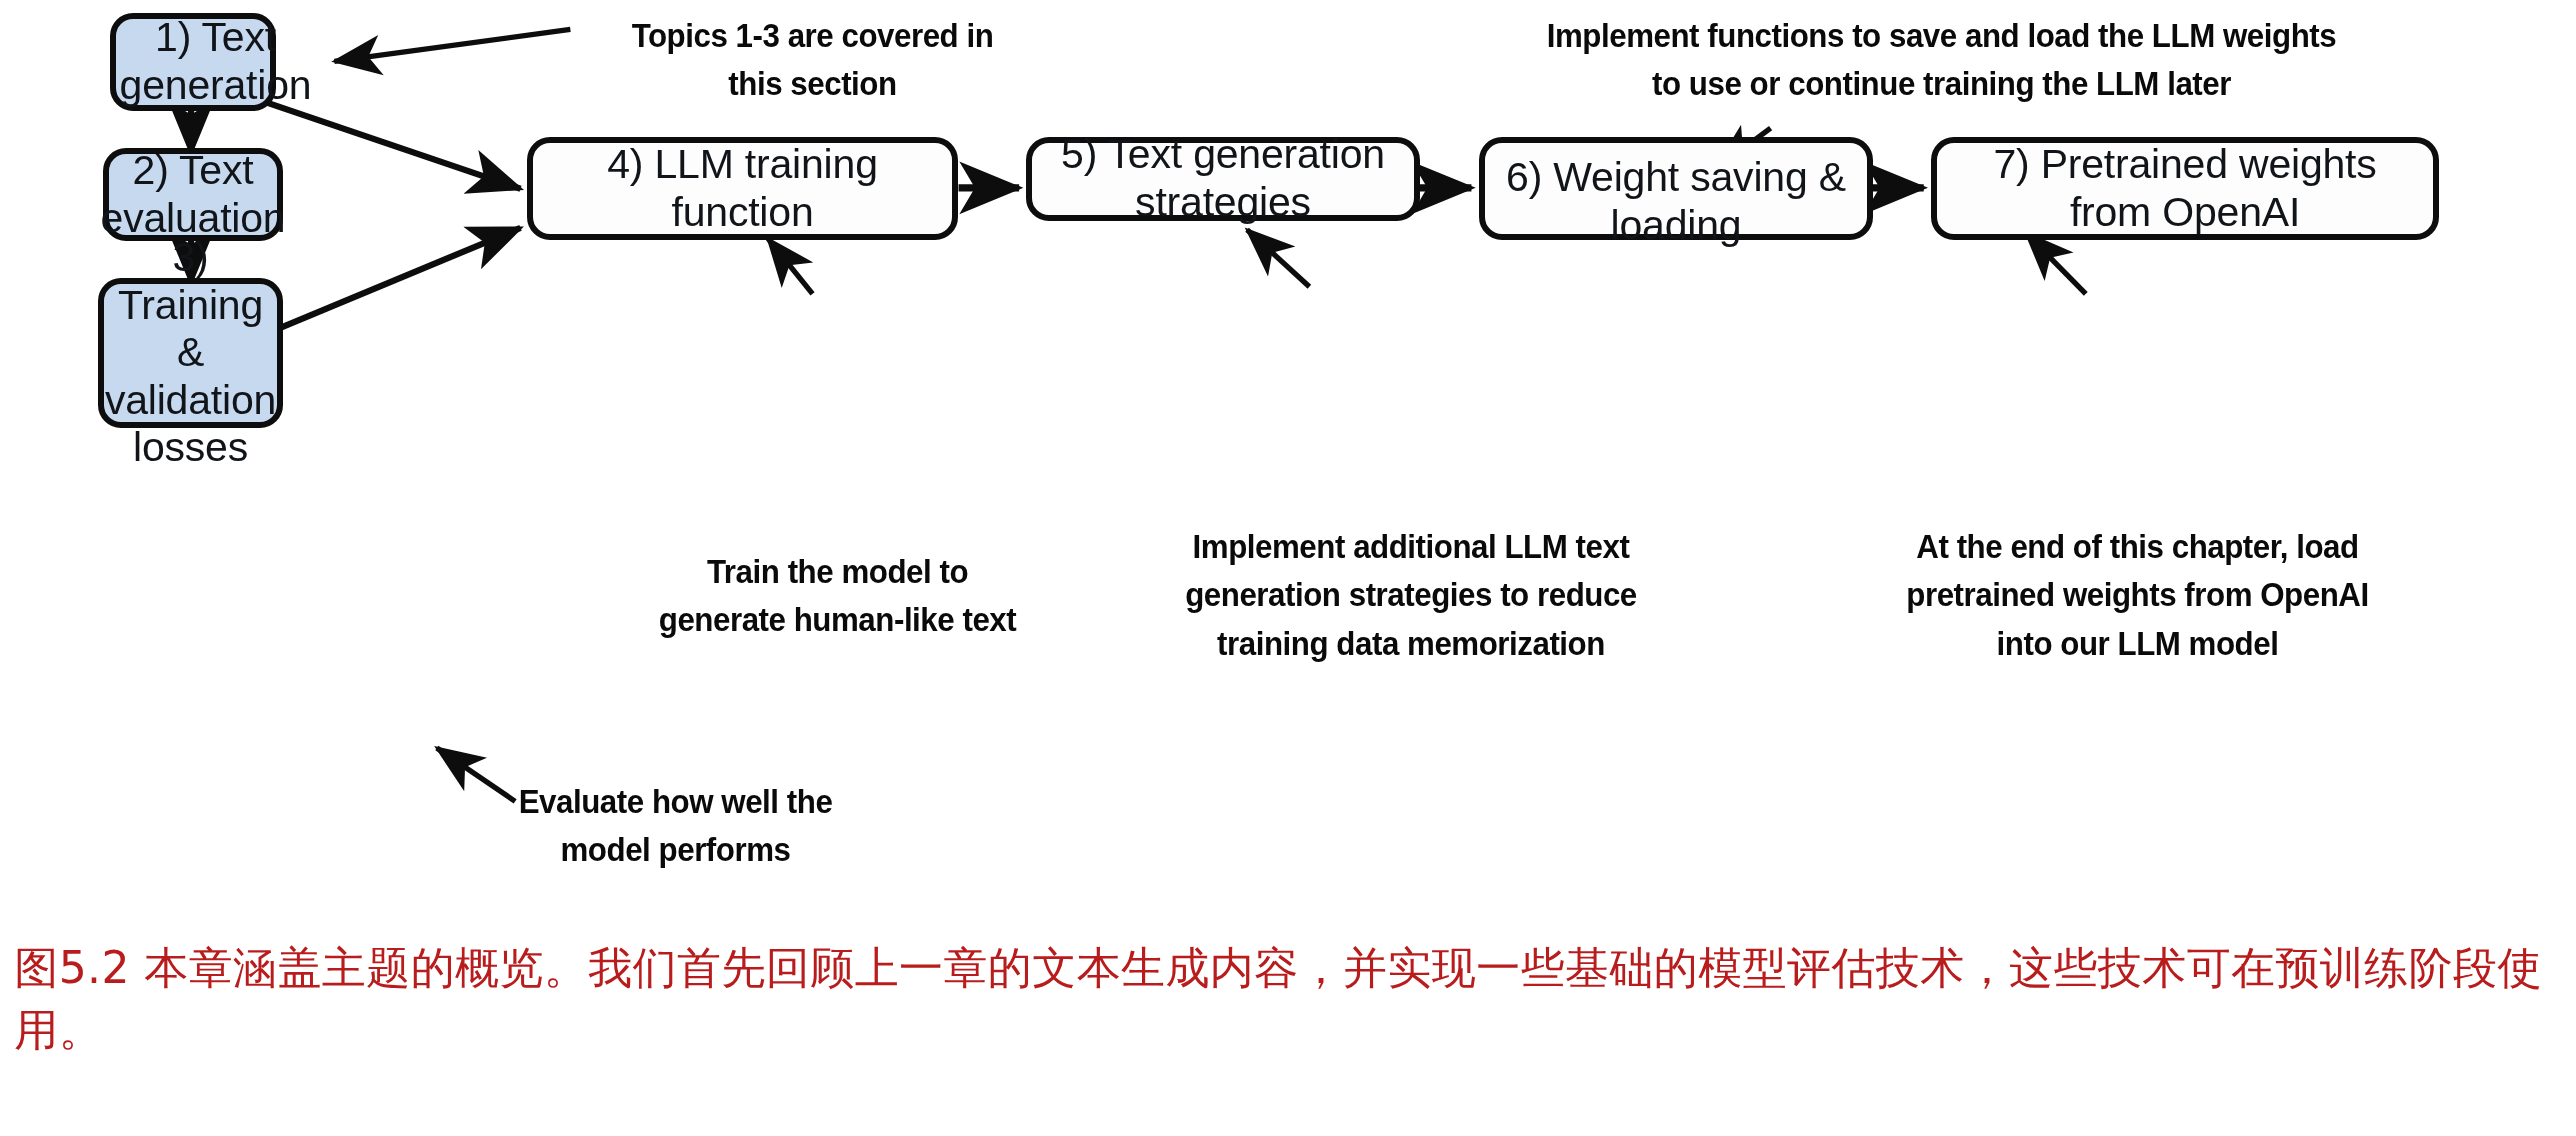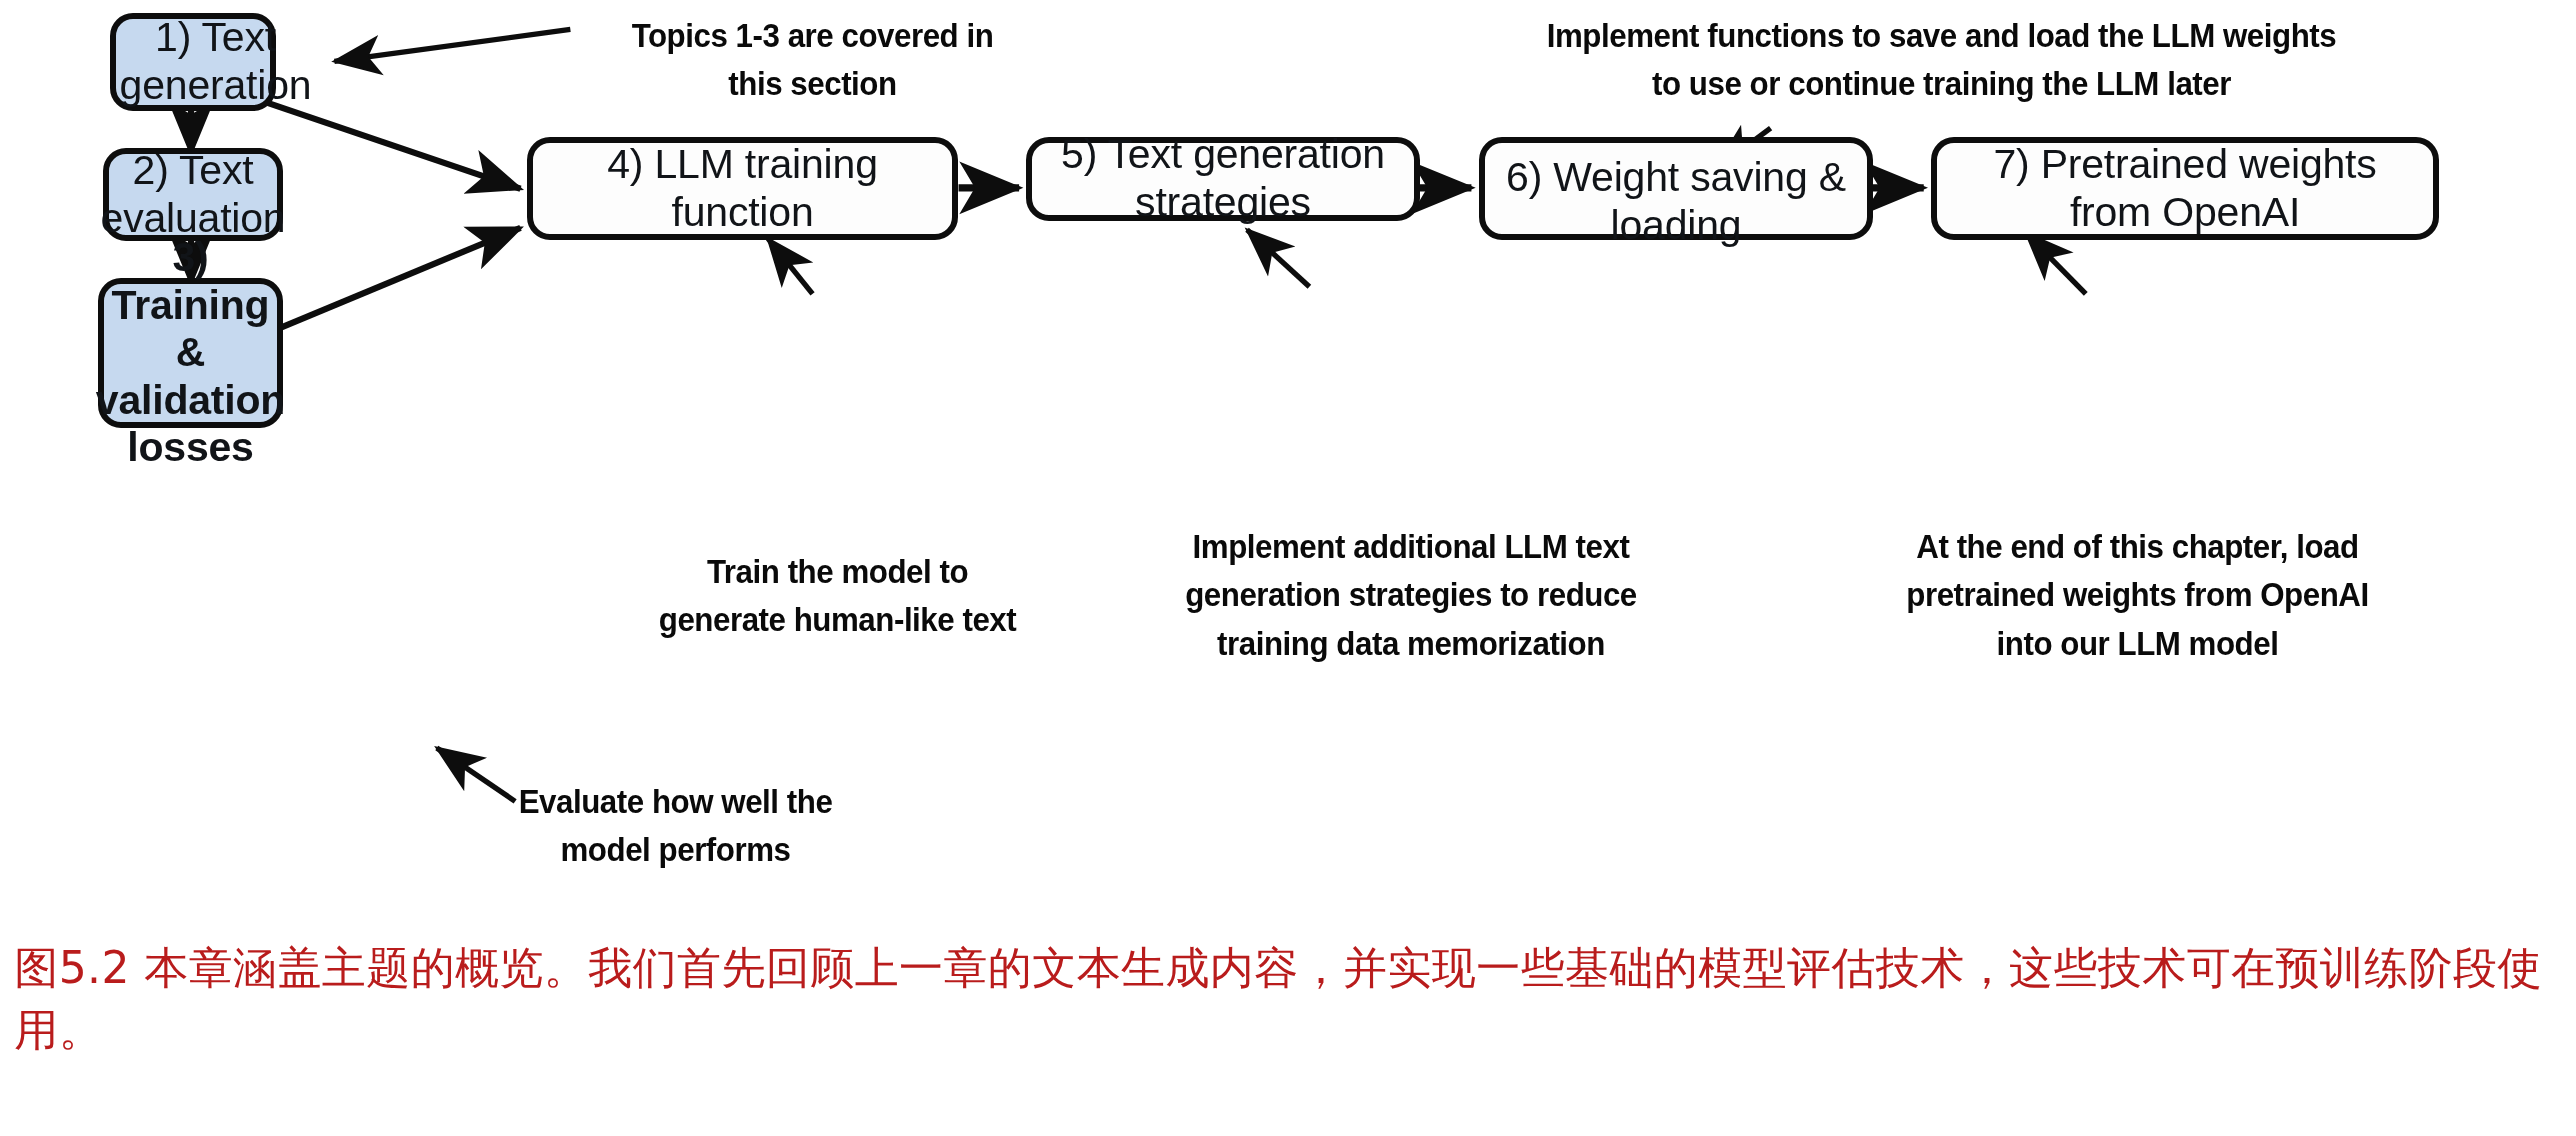--- a/index.html
+++ b/index.html
@@ -160,21 +160,21 @@
     </div>
 
     <div class="node blue" style="left:110px; top:280px; width:166px; height:0px;" hidden=""></div>
 
     <div class="node blue" style="left:103px; top:148px; width:180px; height:93px;">
       <span class="node-label" style="white-space: pre-line;">2) Text
 evaluation</span>
     </div>
 
     <div class="node blue" style="left:98px; top:278px; width:185px; height:150px;">
-      <span class="node-label" style="white-space: pre-line; font-weight: bold;">3) Training
+      <span class="node-label" style="white-space: pre-line;">3) Training
 &amp; validation
 losses</span>
     </div>
 
     <div class="node white" style="left:527px; top:137px; width:431px; height:103px;">
       <span class="node-label" style="white-space: pre-line;">4) LLM training
 function</span>
     </div>
 
     <div class="node white" style="left:1026px; top:137px; width:394px; height:84px;align-items:center;">

